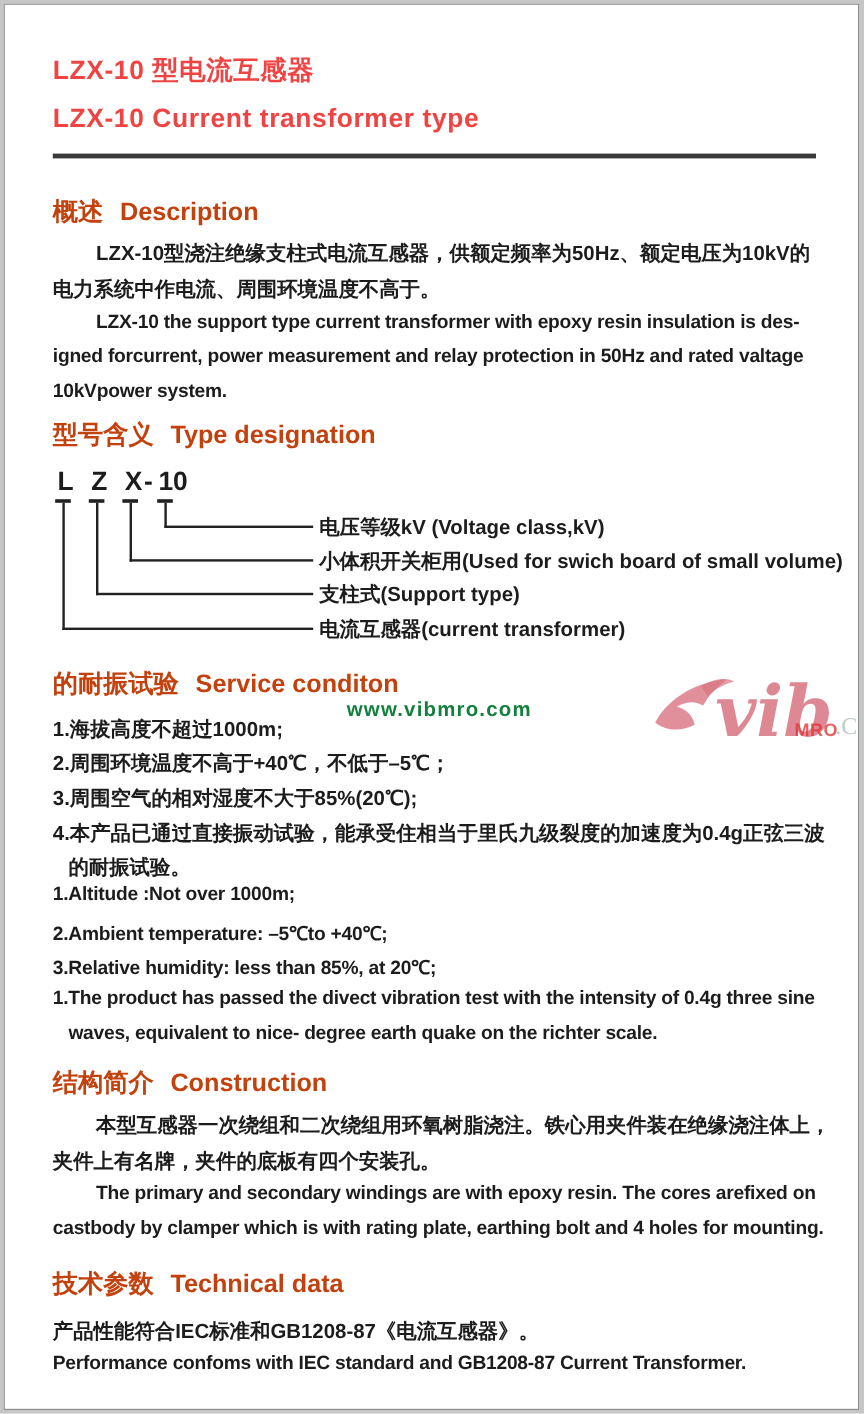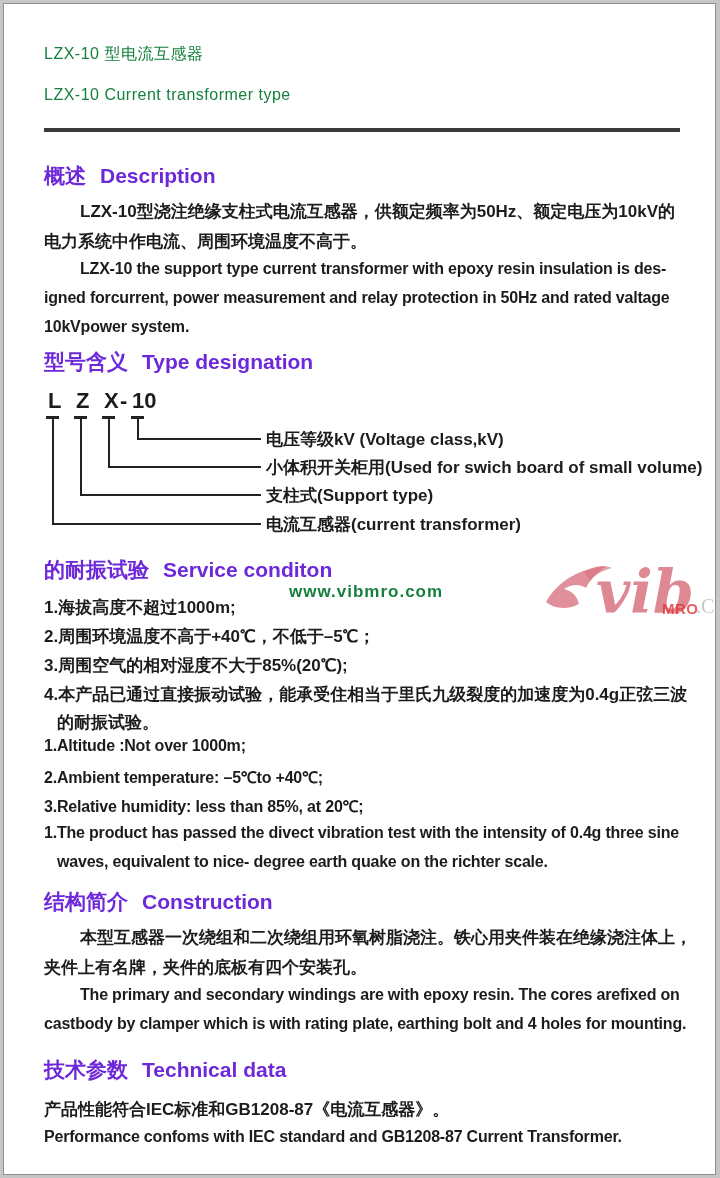--- a/index.html
+++ b/index.html
@@ -8,28 +8,28 @@
     background:#c6c6c6;
     font-family:"Liberation Sans", sans-serif;
   }
   .page {
     position:absolute; top:3px; left:3px; width:711px; height:1170px;
     background:#ffffff; border:1px solid #8f8f8f;
     overflow:hidden;
   }
   .title {
     position:absolute; left:40px; white-space:nowrap;
-    color:#15803d; font-size:16px; font-weight:normal; letter-spacing:0.5px;
+    color:#ef4444; font-size:22px; font-weight:bold; letter-spacing:0.5px;
   }
   .rule {
     position:absolute; left:40px; width:636px; height:4px; background:#3a3a3a;
   }
   .sec-heading {
     position:absolute; left:40px; white-space:nowrap;
-    color:#6d28d9; font-size:21px; font-weight:bold;
+    color:#c2410c; font-size:21px; font-weight:bold;
   }
   .sec-heading .h-part { margin-right:14px; }
   .line {
     position:absolute; left:40px; white-space:nowrap;
     color:#1c1c1c; font-weight:bold;
   }
   .zh { font-size:17px; }
   .en { font-size:16px; letter-spacing:-0.2px; }
   .indent { padding-left:36px; }
   .cont { padding-left:13px; }

